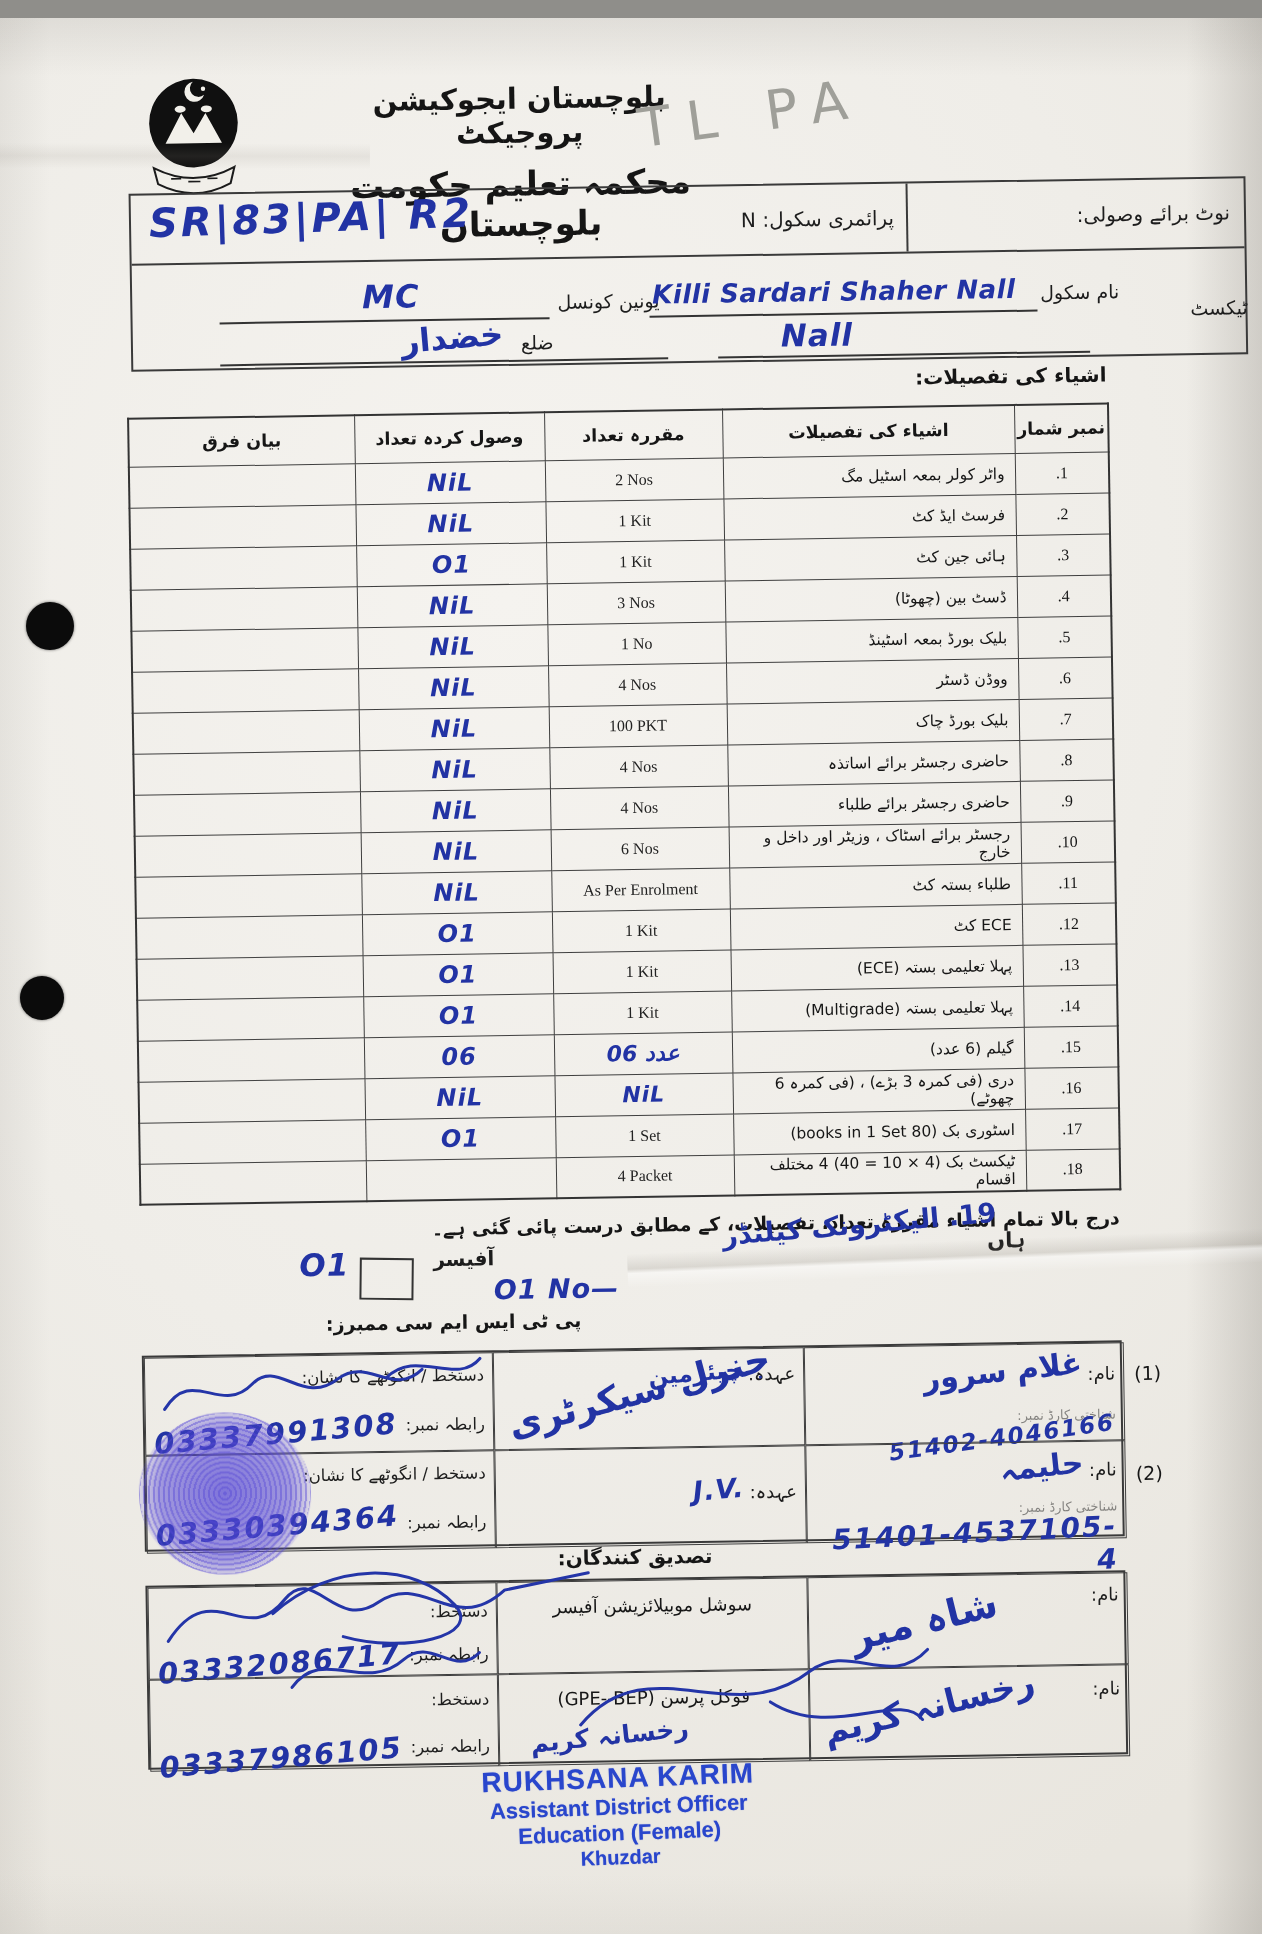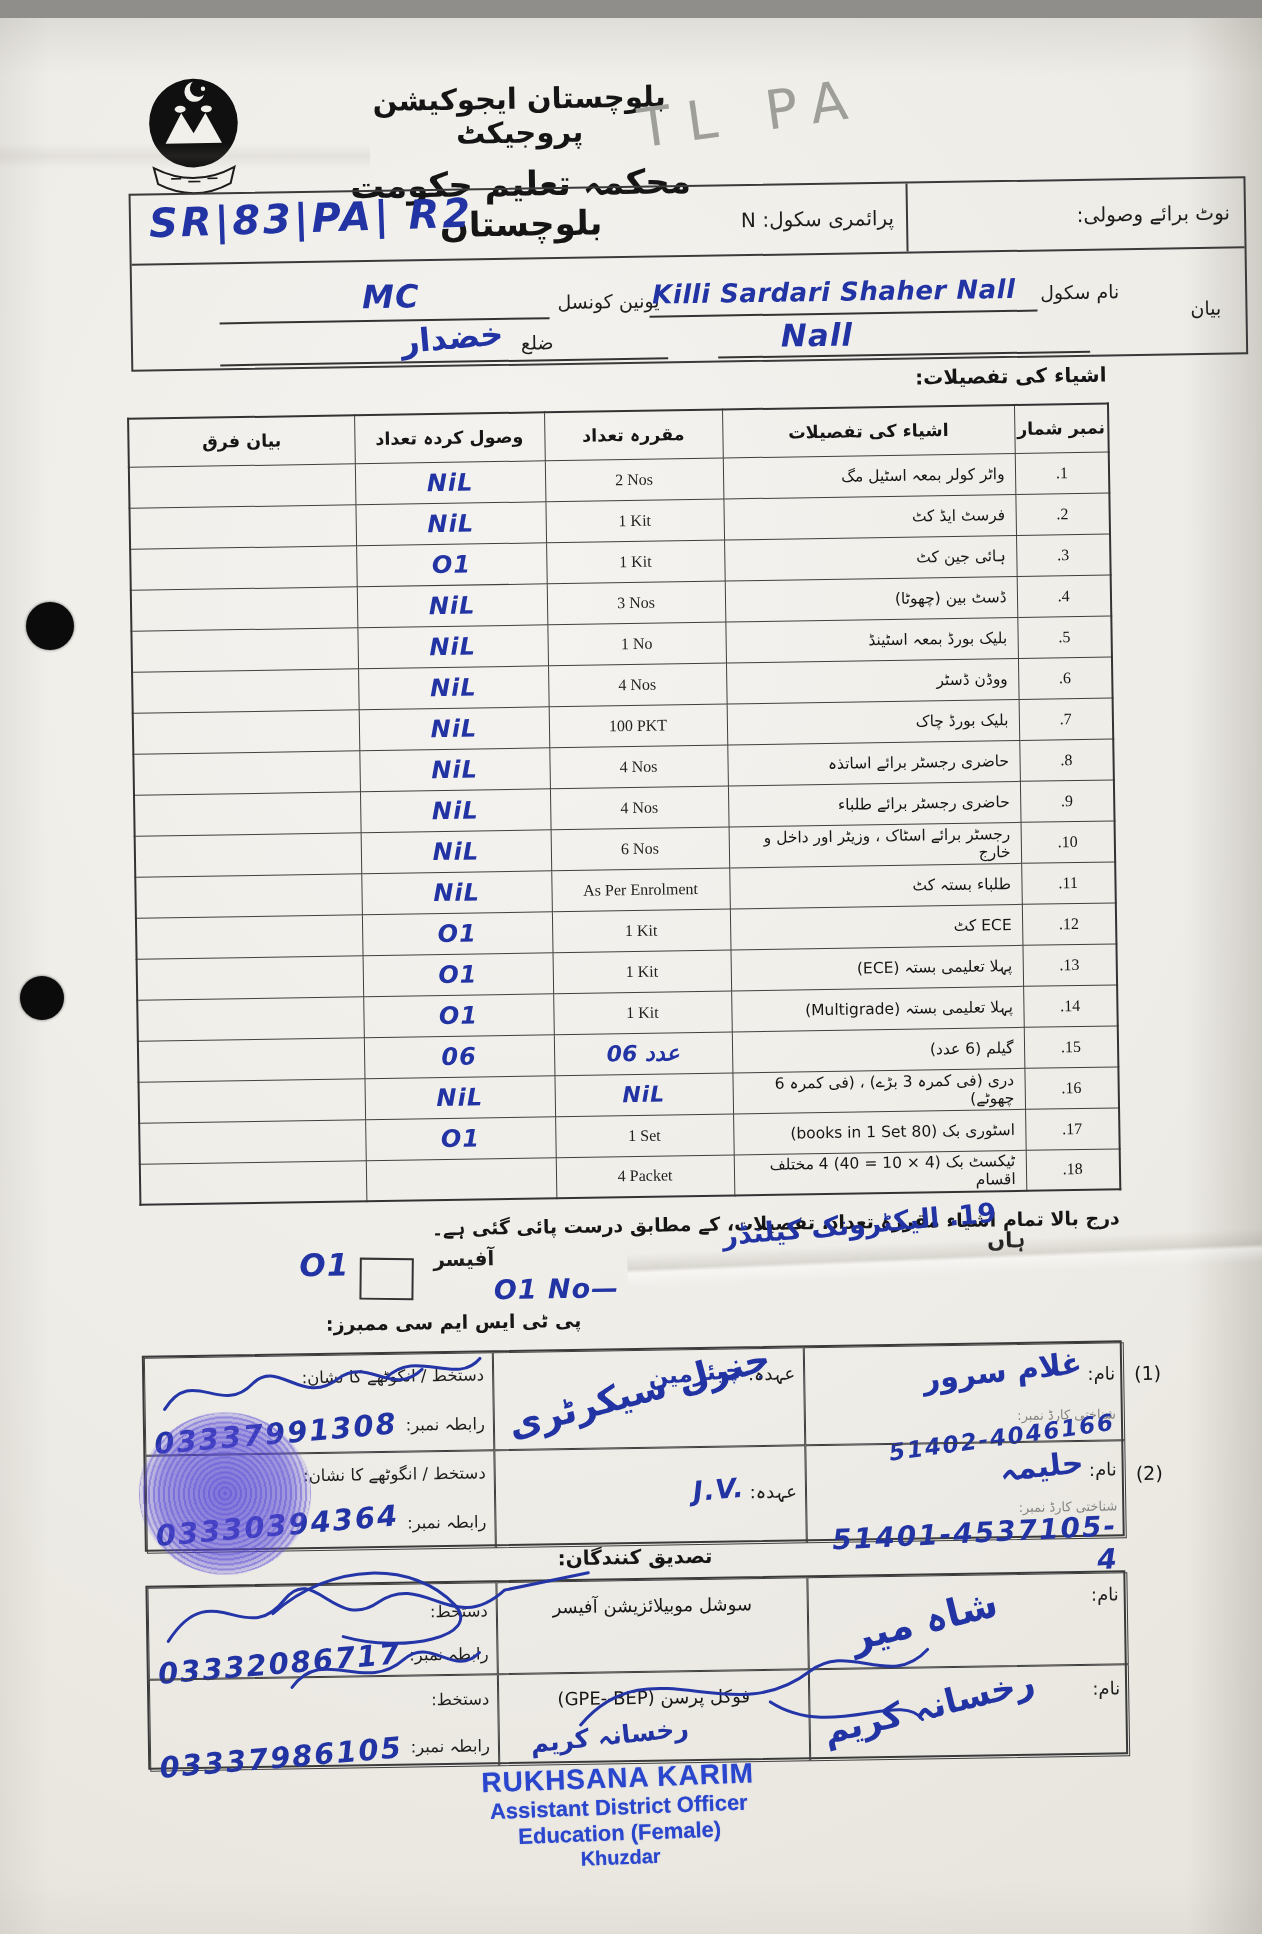--- a/index.html
+++ b/index.html
@@ -165,21 +165,21 @@
       <div class="uline u-school"></div>
       <div class="uline u-khuzdar"></div>
       <div class="uline u-nall"></div>
       <span class="hv-mc hw hw-slant">MC</span>
       <span class="lbl-uc lbl" dir="rtl">یونین کونسل</span>
       <span class="hv-school hw hw-slant">Killi Sardari Shaher Nall</span>
       <span class="lbl-schoolname lbl" dir="rtl">نام سکول</span>
       <span class="hv-khuzdar hw" dir="rtl">خضدار</span>
       <span class="lbl-zila lbl" dir="rtl">ضلع</span>
       <span class="hv-nall hw hw-slant">Nall</span>
-      <span class="lbl-tehsil lbl" dir="rtl">بیان</span>
+      <span class="lbl-tehsil lbl" dir="rtl">ٹیکسٹ</span>
     </div>
 
     <div class="items-heading" dir="rtl">اشیاء کی تفصیلات:</div>
 
     <table class="items">
       <colgroup>
         <col style="width:226px">
           <col style="width:190px">
           <col style="width:178px">
           <col style="width:292px">

